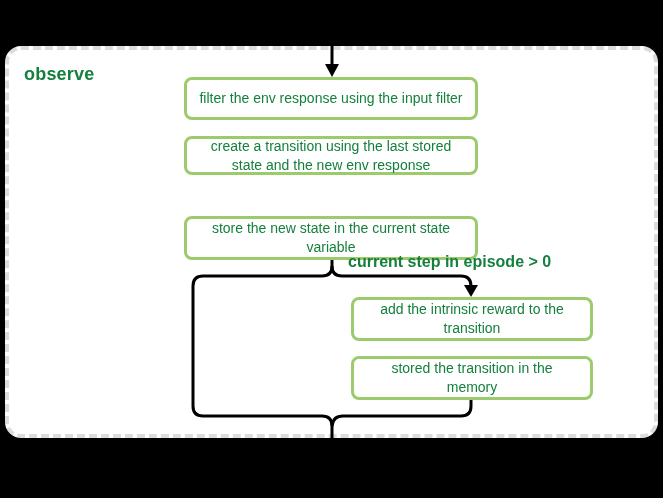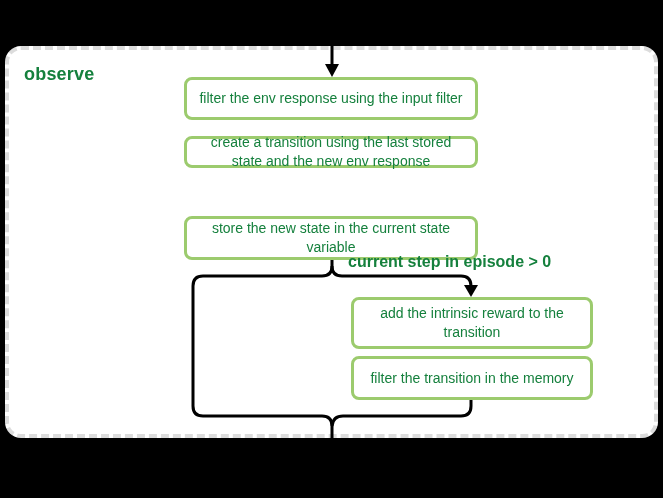--- a/index.html
+++ b/index.html
@@ -43,23 +43,23 @@
     border-radius: 8px;
     display: flex;
     align-items: center;
     justify-content: center;
     text-align: center;
     font-size: 14px;
     line-height: 1.35;
     padding: 2px 12px;
   }
   .node-1 { left: 184px; top: 77px;  width: 294px; height: 43px; }
-  .node-2 { left: 184px; top: 136px; width: 294px; height: 32px; }
+  .node-2 { left: 184px; top: 136px; width: 294px; height: 39px; }
   .node-3 { left: 184px; top: 196px; width: 294px; height: 44px; margin-top: 20px; }
-  .node-4 { left: 351px; top: 297px; width: 242px; height: 52px; }
+  .node-4 { left: 351px; top: 297px; width: 242px; height: 44px; }
   .node-5 { left: 351px; top: 356px; width: 242px; height: 44px; }
   .branch-label {
     position: absolute;
     left: 348px;
     top: 253px;
     font-size: 16px;
     font-weight: bold;
     white-space: nowrap;
   }
   .wires {
@@ -106,15 +106,15 @@
   <div class="node node-1">filter the env response using the input filter</div>
 
   <div class="node node-2">create a transition using the last stored state and the new env response</div>
 
   <div class="node node-3">store the new state in the current state variable</div>
 
   <div class="branch-label">current step in episode &gt; 0</div>
 
   <div class="node node-4">add the intrinsic reward to the transition</div>
 
-  <div class="node node-5">filter the transition in the memory</div>
+  <div class="node node-5">stored the transition in the memory</div>
 
 </div>
 
 </body></html>

